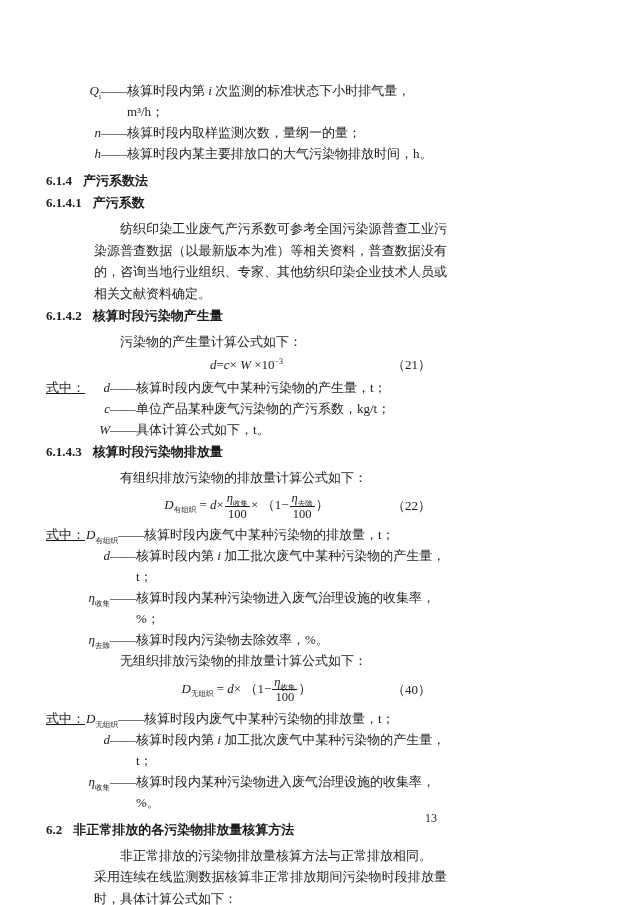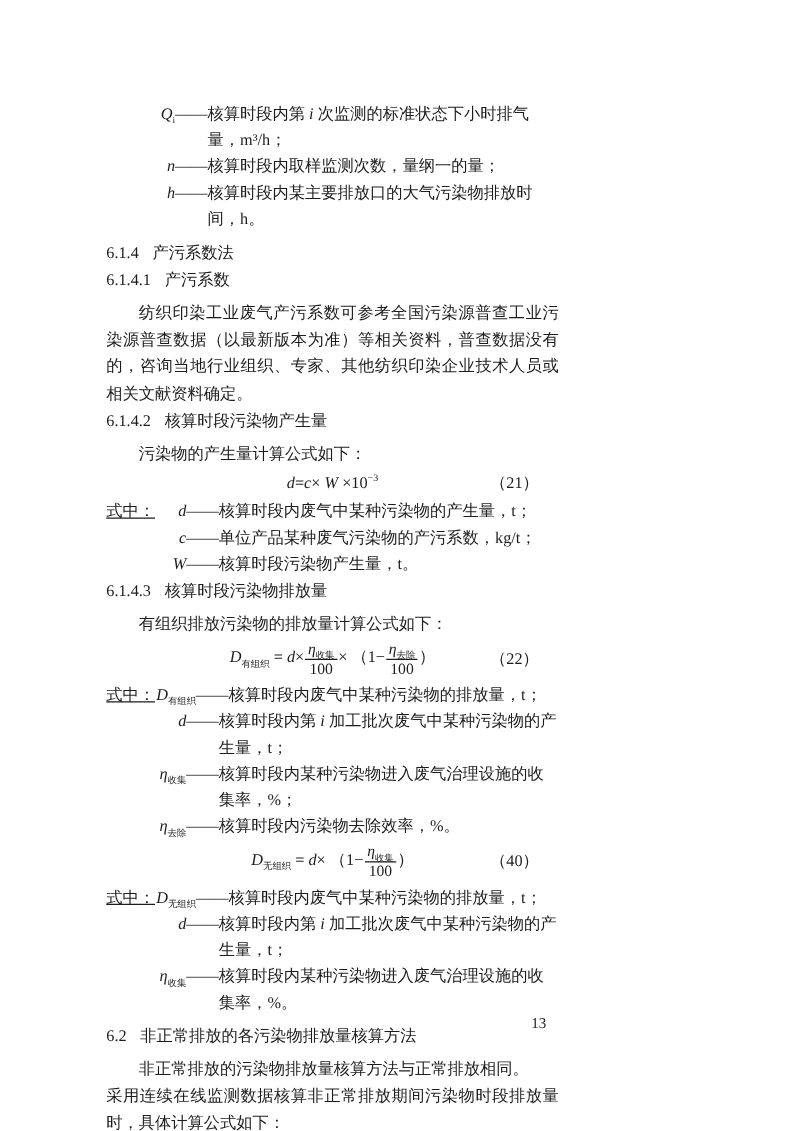--- a/index.html
+++ b/index.html
@@ -2,44 +2,44 @@
 <html><head>
 <meta charset="utf-8">
 <style>
   html,body{margin:0;padding:0;}
   body{
     width:640px;height:905px;background:#ffffff;color:#1c1c1c;
     font-family:"Liberation Serif","DejaVu Serif",serif;
     font-size:13px;
   }
   .page{position:relative;width:532px;height:905px;box-sizing:border-box;
-        padding:80px 85px 0 85px;overflow:hidden;}
+        padding:80px 85px 0 46px;overflow:hidden;}
   i{font-style:italic;}
   sub{font-size:7.5px;line-height:0;}
   sup{font-size:8px;line-height:0;}
 
   
   .symline{display:flex;line-height:21px;}
   .tsym{width:55px;text-align:right;white-space:nowrap;flex:none;}
 
   
   .defline{display:flex;line-height:21px;}
   .dlead{width:40px;flex:none;white-space:nowrap;text-decoration:underline;}
   .dsym{min-width:24px;text-align:right;white-space:nowrap;flex:none;}
   .dash{white-space:nowrap;}
 
   
-  .h3,.h4{font-weight:normal;line-height:21px;}
+  .h3,.h4{font-weight:bold;line-height:21px;}
   .h3{margin-top:6px;}
   .h4{margin-top:1px;}
   .hnum{font-family:"Liberation Serif",serif;margin-right:11px;}
   .htitle{font-family:"Liberation Sans","DejaVu Sans",sans-serif;}
 
   
-  .para{line-height:21.5px;text-align:justify;margin-top:5px;}
+  .para{line-height:21.5px;text-align:justify;margin-top:5px;margin-left:48px;}
   .indent{text-indent:2em;}
   .noindent{text-indent:0;margin-top:0;}
 
   
   .formula{position:relative;display:flex;align-items:center;justify-content:center;}
   .f-short{height:24px;}
   .f-tall{height:36px;}
   .feqnum{position:absolute;right:16px;top:50%;transform:translateY(-50%);}
   .frac{display:inline-block;vertical-align:middle;text-align:center;line-height:1.15;font-size:12.5px;margin:0 1px;}
   .fnumr{display:block;border-bottom:1px solid #1c1c1c;padding:0 2px;}
@@ -102,21 +102,21 @@
   <div class="defline">
     <span class="dlead"></span>
       <span class="dsym"><i>c</i><sub></sub></span>
       <span class="dash">——</span>
       <span><span>单位产品某种废气污染物的产污系数，kg/t；</span><i></i><span></span></span>
   </div>
   <div class="defline">
     <span class="dlead"></span>
       <span class="dsym"><i>W</i><sub></sub></span>
       <span class="dash">——</span>
-      <span><span>核算时段污染物产生量，t。</span><i></i><span></span></span>
+      <span><span>具体计算公式如下，t。</span><i></i><span></span></span>
   </div>
 
   <div class="h4">
     <span class="hnum">6.1.4.3</span><span class="htitle">核算时段污染物排放量</span>
   </div>
 
   <div class="para indent">有组织排放污染物的排放量计算公式如下：</div>
 
   <div class="formula f-tall">
     <span><i>D</i><sub>有组织</sub><span> = </span><i>d</i><span>×</span><span class="frac"><span class="fnumr"><i>η</i><sub>收集</sub></span><span class="fden">100</span></span><span>× </span><span>（</span><span>1−</span><span class="frac"><span class="fnumr"><i>η</i><sub>去除</sub></span><span class="fden">100</span></span><span>）</span></span>
@@ -141,20 +141,21 @@
       <span class="dash">——</span>
       <span><span>核算时段内某种污染物进入废气治理设施的收集率，%；</span><i></i><span></span></span>
   </div>
   <div class="defline">
     <span class="dlead"></span>
       <span class="dsym"><i>η</i><sub>去除</sub></span>
       <span class="dash">——</span>
       <span><span>核算时段内污染物去除效率，%。</span><i></i><span></span></span>
   </div>
 
+  <div class="para indent" style="margin-top:0;">无组织排放污染物的排放量计算公式如下：</div>
 
   <div class="formula f-tall">
     <span><i>D</i><sub>无组织</sub><span> = </span><i>d</i><span>× </span><span>（</span><span>1−</span><span class="frac"><span class="fnumr"><i>η</i><sub>收集</sub></span><span class="fden">100</span></span><span>）</span></span>
     <span class="feqnum">（40）</span>
   </div>
 
   <div class="defline">
     <span class="dlead">式中：</span>
       <span class="dsym"><i>D</i><sub>无组织</sub></span>
       <span class="dash">——</span>

